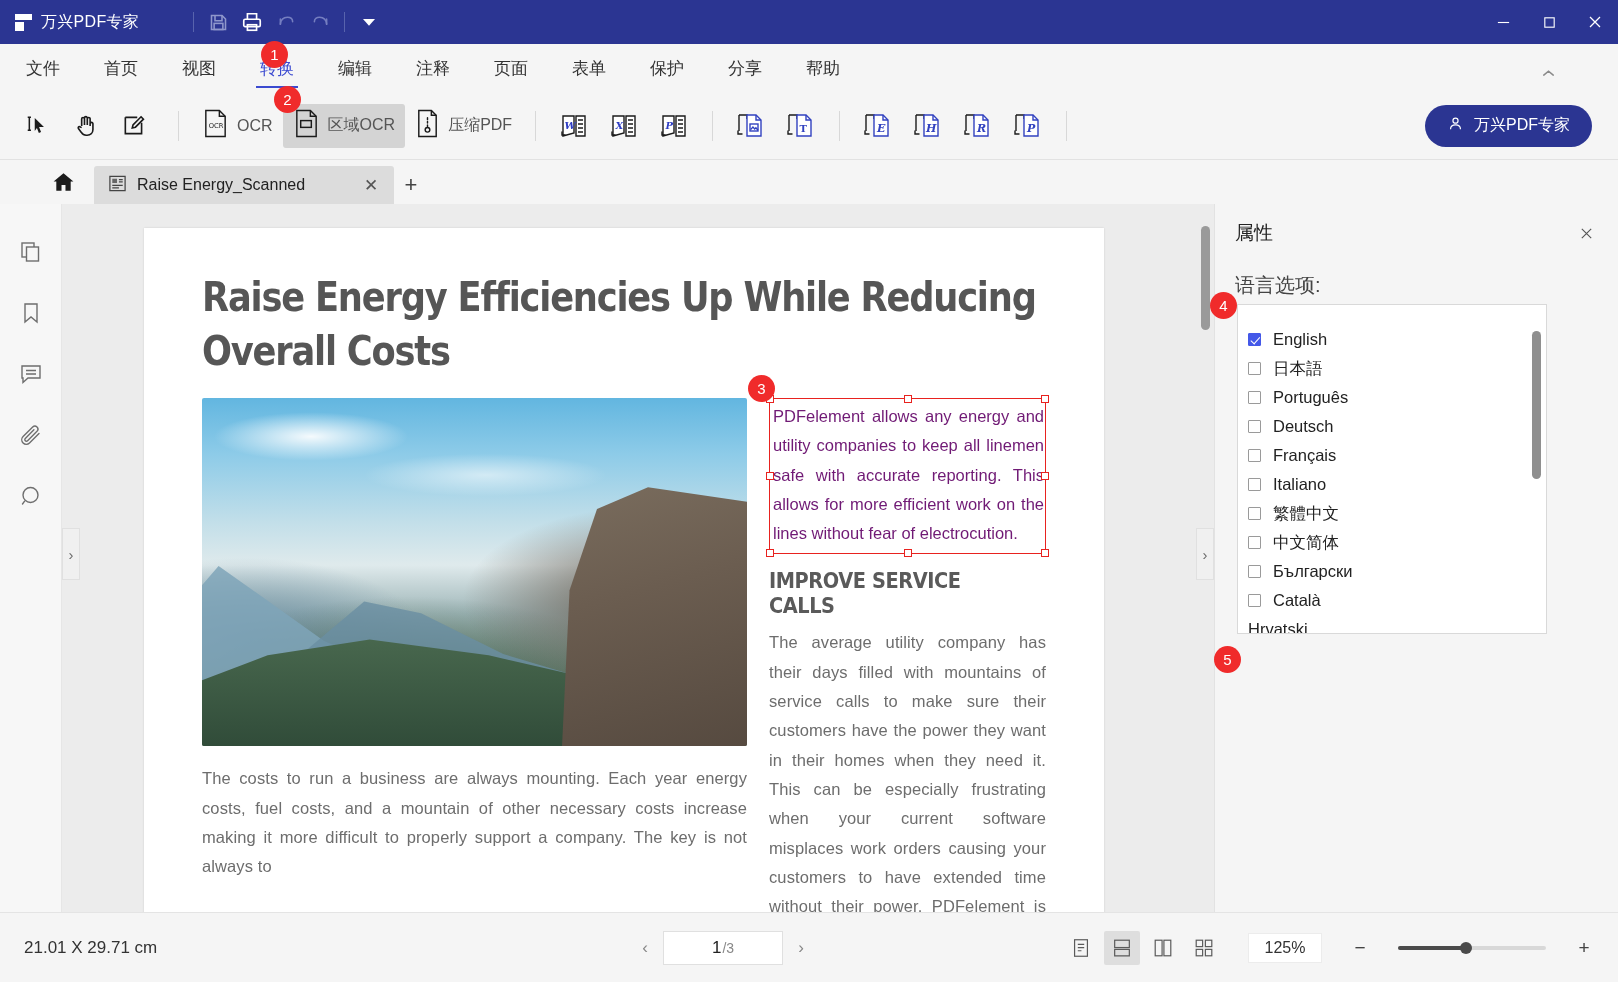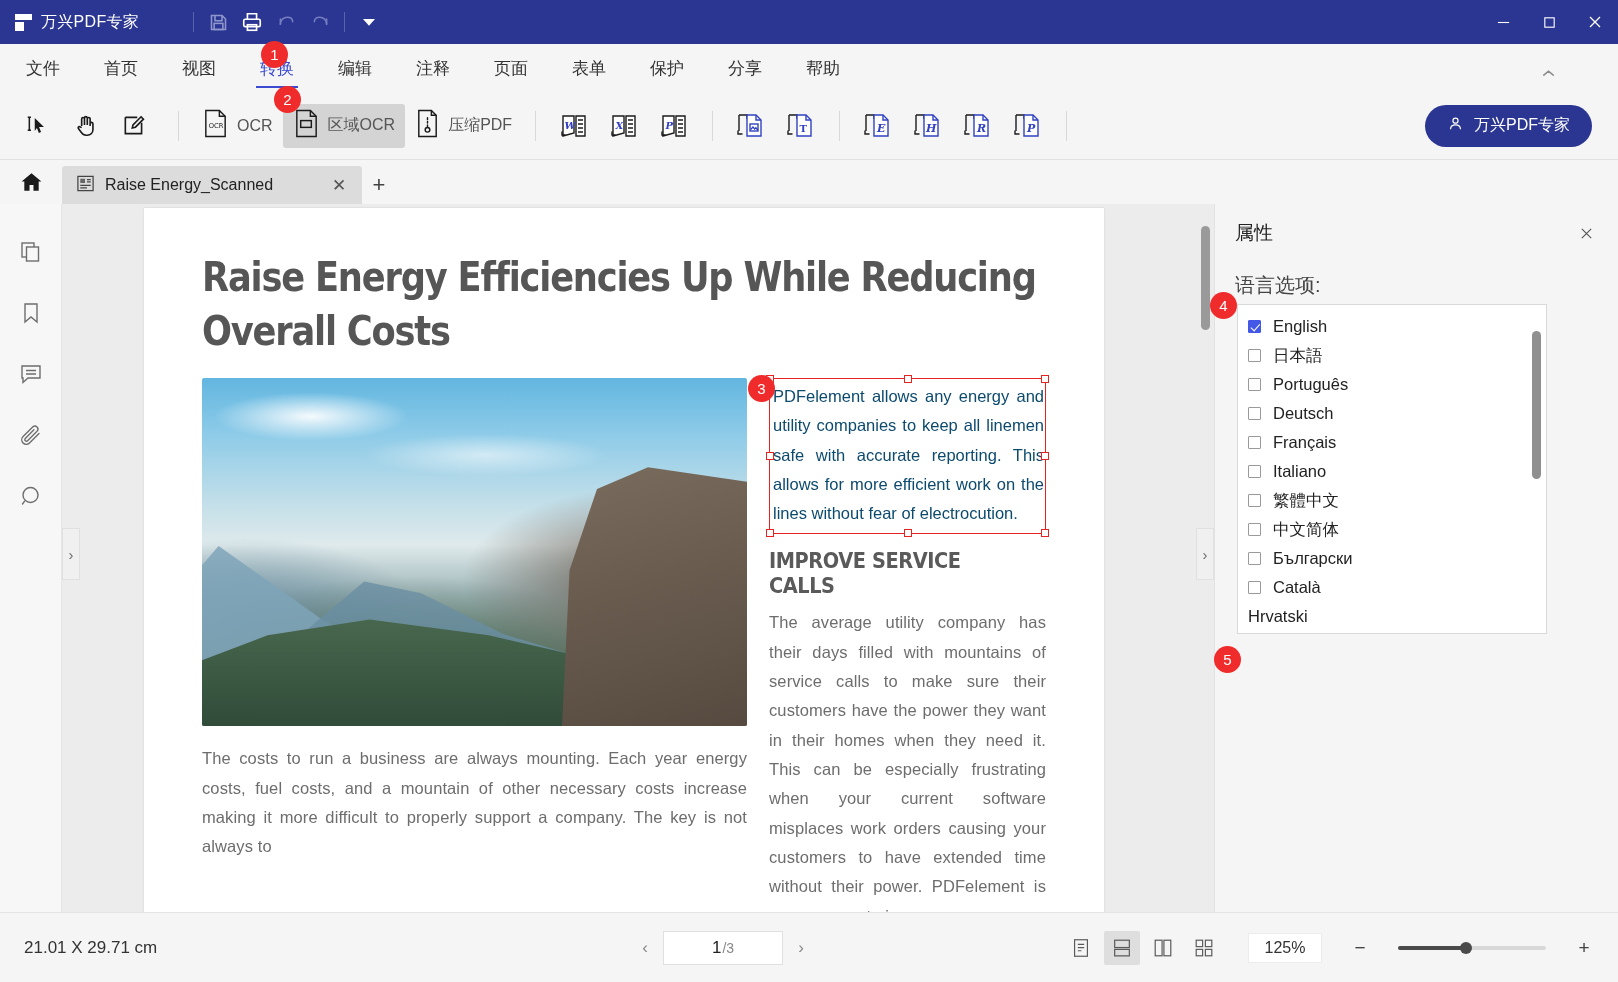--- a/index.html
+++ b/index.html
@@ -80,21 +80,21 @@
   .account-btn {
     margin-left:auto; margin-right:26px;
     background:#2b3592; color:#fff; border-radius:22px;
     height:42px; padding: 0 22px; display:flex; align-items:center; gap:10px;
     font-size:16px; cursor:pointer;
   }
 
   
   .tabstrip {
     position:absolute; top:160px; left:0; width:1618px; height:44px;
-    background:#f5f5f5; display:flex; align-items:flex-end;
+    background:#f5f5f5; display:flex; align-items:flex-end;padding-left:32px;
   }
   .home-tab {
     width:62px; height:44px; display:flex; align-items:center; justify-content:center; cursor:pointer;
   }
   .doc-tab {
     display:flex; align-items:center; gap:10px; height:38px;
     background:#dcdcdc; padding: 0 12px 0 14px; min-width:300px; cursor:pointer;
     border-top-left-radius:3px; border-top-right-radius:3px;
   }
   .doc-tab .name { font-size:16px; color:#222; }
@@ -110,21 +110,21 @@
     display:flex; flex-direction:column; align-items:center; padding-top:30px; gap:25px;
   }
   .rail-icon { width:36px; height:36px; display:flex; align-items:center; justify-content:center; cursor:pointer; border-radius:3px;}
 
   
   .docarea {
     position:absolute; top:204px; left:62px; width:1152px; height:708px;
     background:#ececec; overflow:hidden;
   }
   .page {
-    position:absolute; left:82px; top:4px; width:960px; height:740px;
+    position:absolute; left:82px; top:24px; width:960px; height:740px;
     background:#fff; box-shadow: 0 0 2px rgba(0,0,0,.12);
     padding: 42px 58px 0 58px; overflow:hidden;
   }
   .doc-title {
     font-family:"DejaVu Sans", sans-serif;
     font-weight:bold; font-size:41px; line-height:1.32; color:#565656;
     letter-spacing:-1.4px; transform: scaleX(0.86); transform-origin: left top;
     width: 115%;
   }
   .doc-cols { display:flex; gap:22px; margin-top: 20px; }
@@ -156,21 +156,21 @@
   .doc-body {
     font-size:16.5px; line-height:1.78; color:#6d6d6d; text-align:justify;
     margin-top:18px; letter-spacing:.1px;
   }
   .doc-sub {
     font-family:"DejaVu Sans", sans-serif;
     font-weight:bold; font-size:22px; color:#5a5a5a; letter-spacing:-.5px;
     transform: scaleX(0.88); transform-origin:left center; margin-top:14px;
   }
   .sel-text {
-    font-size:16.5px; line-height:1.77; color:#0c4a6e; text-align:justify;
+    font-size:16.5px; line-height:1.77; color:#701a75; text-align:justify;
   }
   .sel-box { position:relative; padding:4px 2px 6px 4px; }
   .sel-frame {
     position:absolute; inset:0; border:1.5px solid #e8221f; pointer-events:none;
   }
   .handle {
     position:absolute; width:8px; height:8px; background:#fff; border:1.4px solid #e8221f;
   }
   .h-tl{left:-4px; top:-4px;} .h-tc{left:calc(50% - 4px); top:-4px;} .h-tr{right:-4px; top:-4px;}
   .h-ml{left:-4px; top:calc(50% - 4px);} .h-mr{right:-4px; top:calc(50% - 4px);}
@@ -195,21 +195,21 @@
   }
   .rp-head {
     display:flex; align-items:center; padding: 16px 20px 0 20px;
   }
   .rp-title { font-size:19px; color:#222; }
   .rp-close { margin-left:auto; cursor:pointer; width:24px; height:24px;
     display:flex; align-items:center; justify-content:center; color:#555; font-size:19px;}
   .rp-sublabel { font-size:20px; color:#444; padding: 26px 0 8px 20px; }
   .lang-list {
     position:absolute; left:22px; top:100px; width:310px; height:330px;
-    background:#fff; border:1px solid #d9d9d9; overflow:hidden; padding-top:7px;
+    background:#fff; border:1px solid #d9d9d9; overflow:hidden; padding-top:20px;
   }
   .lang-row {
     display:flex; align-items:center; gap:12px; height:29px; padding-left:10px; cursor:pointer;
   }
   .cb {
     width:13px; height:13px; border:1px solid #9a9a9a; background:#fff; flex:none;
     border-radius:1px; position:relative;
   }
   .cb.on { background:#4458e8; border-color:#4458e8; }
   .cb.on::after {

